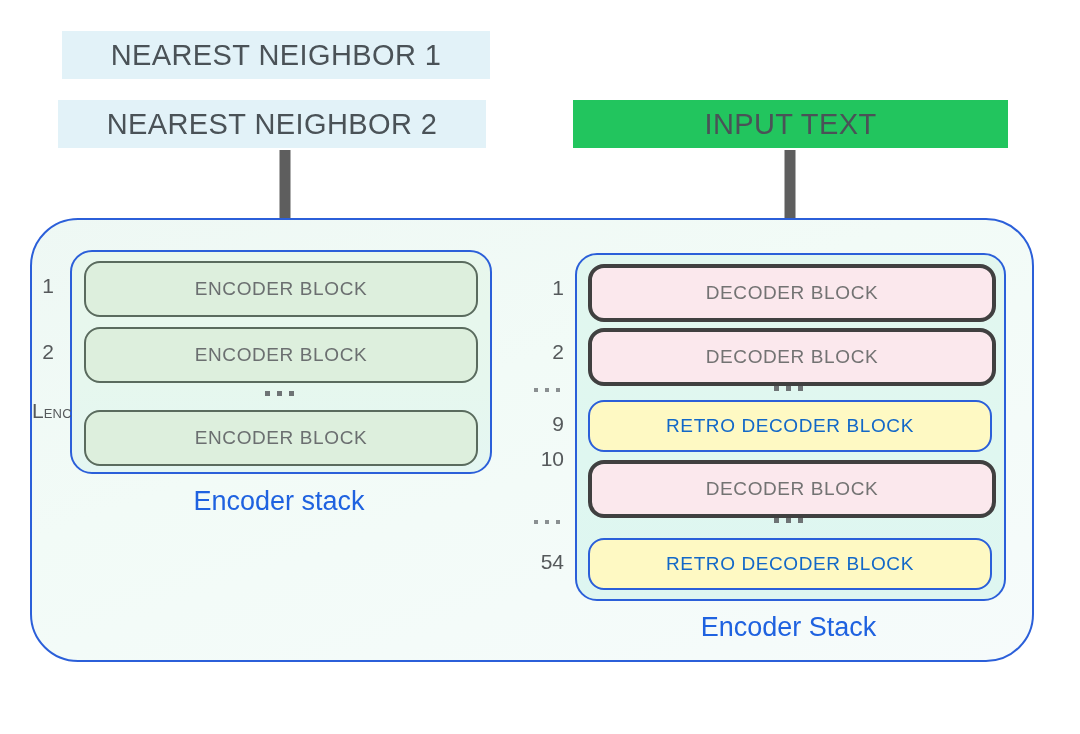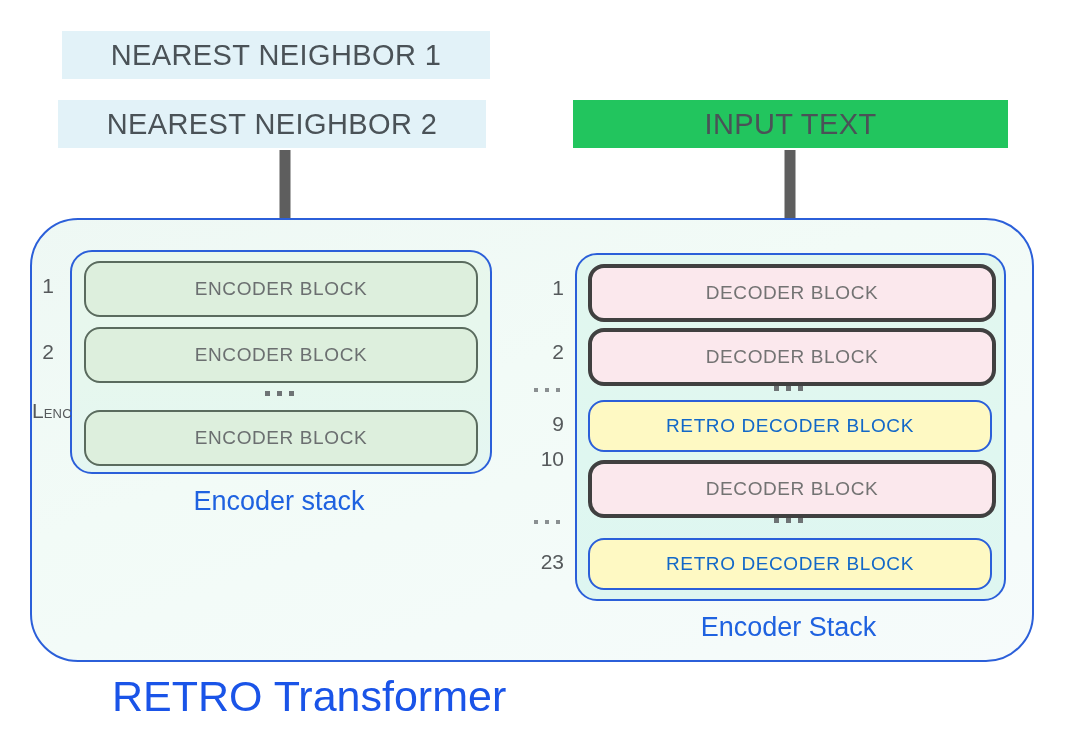--- a/index.html
+++ b/index.html
@@ -251,27 +251,24 @@
       <i></i>
       <i></i>
   </div>
   <div class="dots" style="left:588px; top:513px; width:400px; height:14px;">
     <i></i>
       <i></i>
       <i></i>
   </div>
 
   <div class="rowlabel" style="left:524px; top:551px; width:40px;">
-    <span>23</span>
+    <span>54</span>
   </div>
   <div class="block retro" style="left:588px; top:538px; width:400px; height:48px;">
     <span>RETRO DECODER BLOCK</span>
   </div>
 
   <div class="caption" style="left:575px; top:612px; width:427px;">
     <span>Encoder Stack</span>
   </div>
 
-  <div class="title" style="left:112px; top:672px;">
-    <span>RETRO Transformer</span>
-  </div>
 
 </div>
 
 </body></html>

